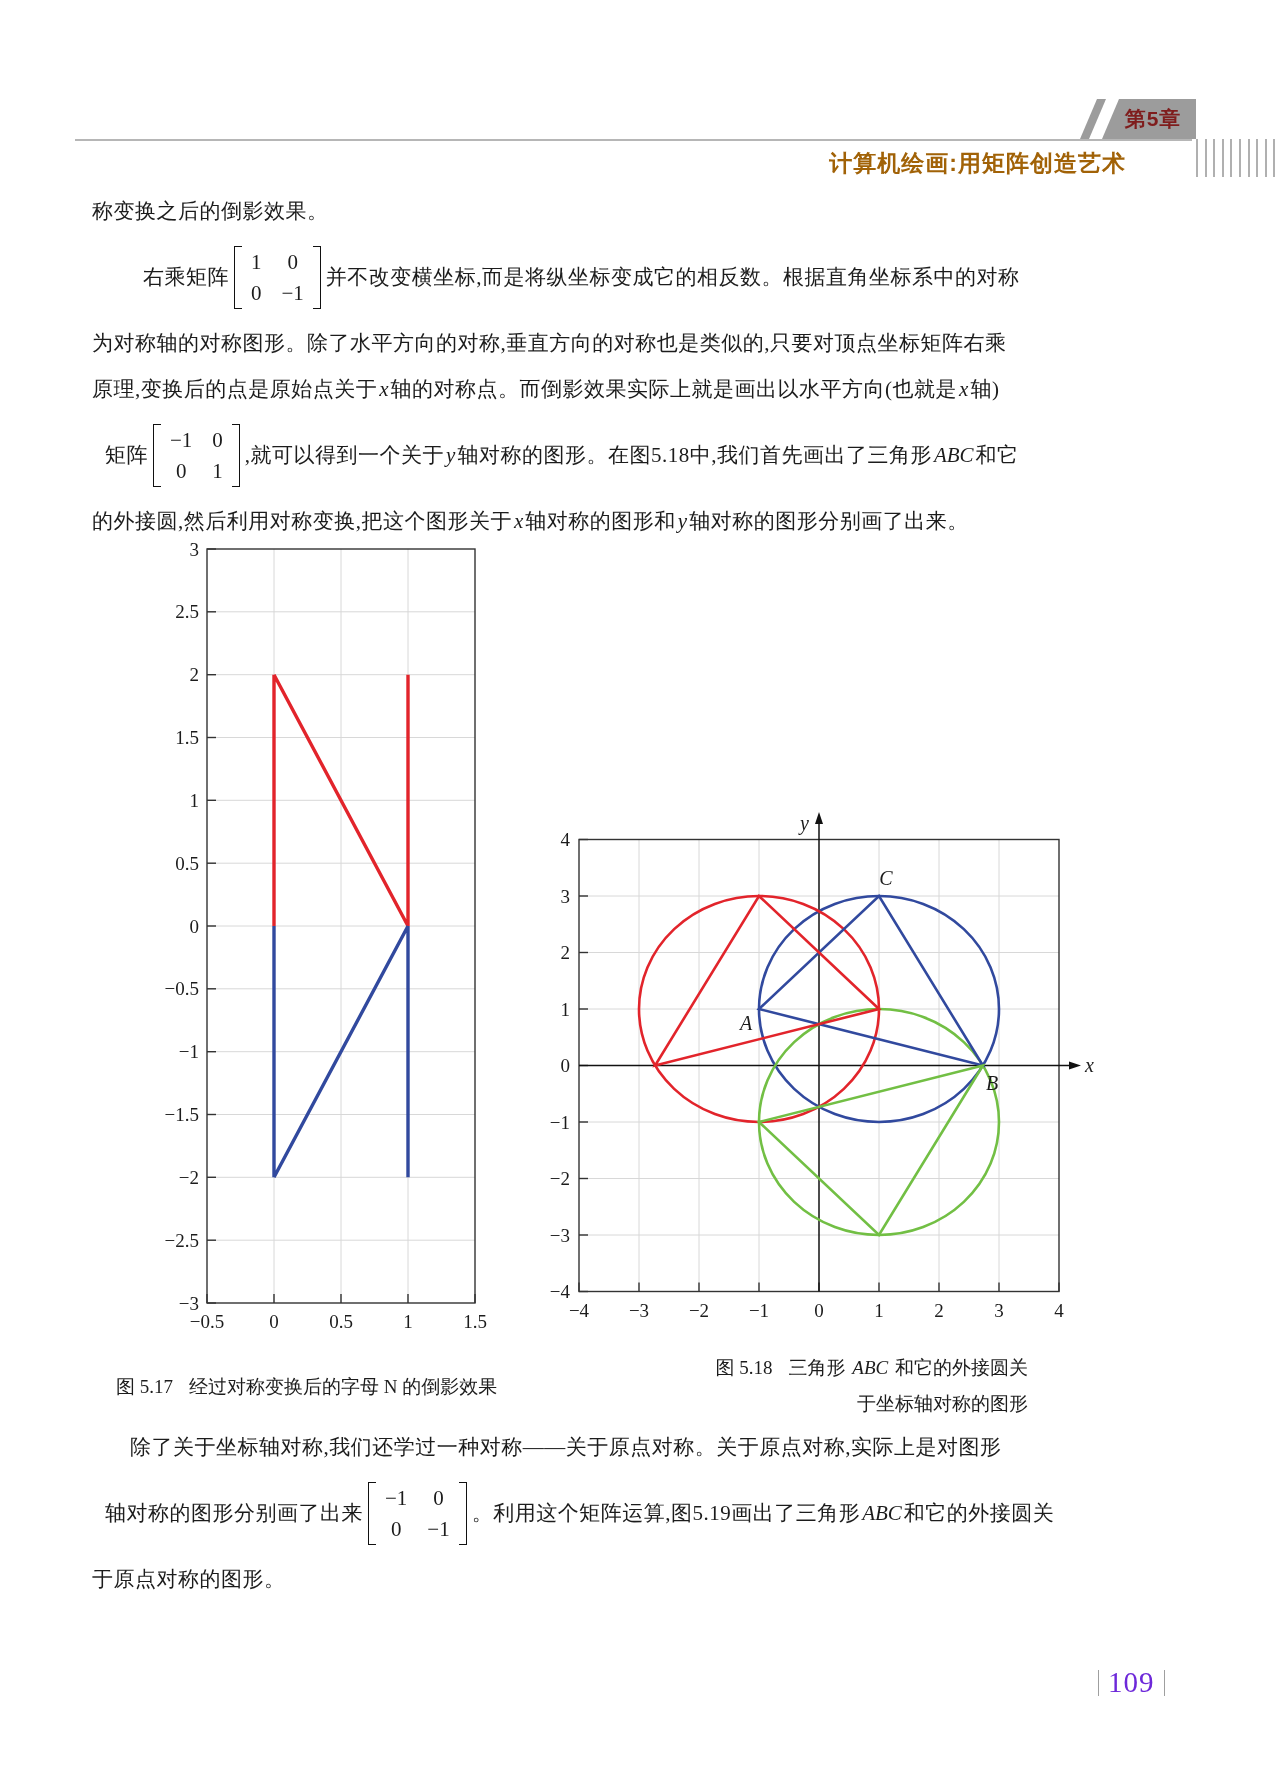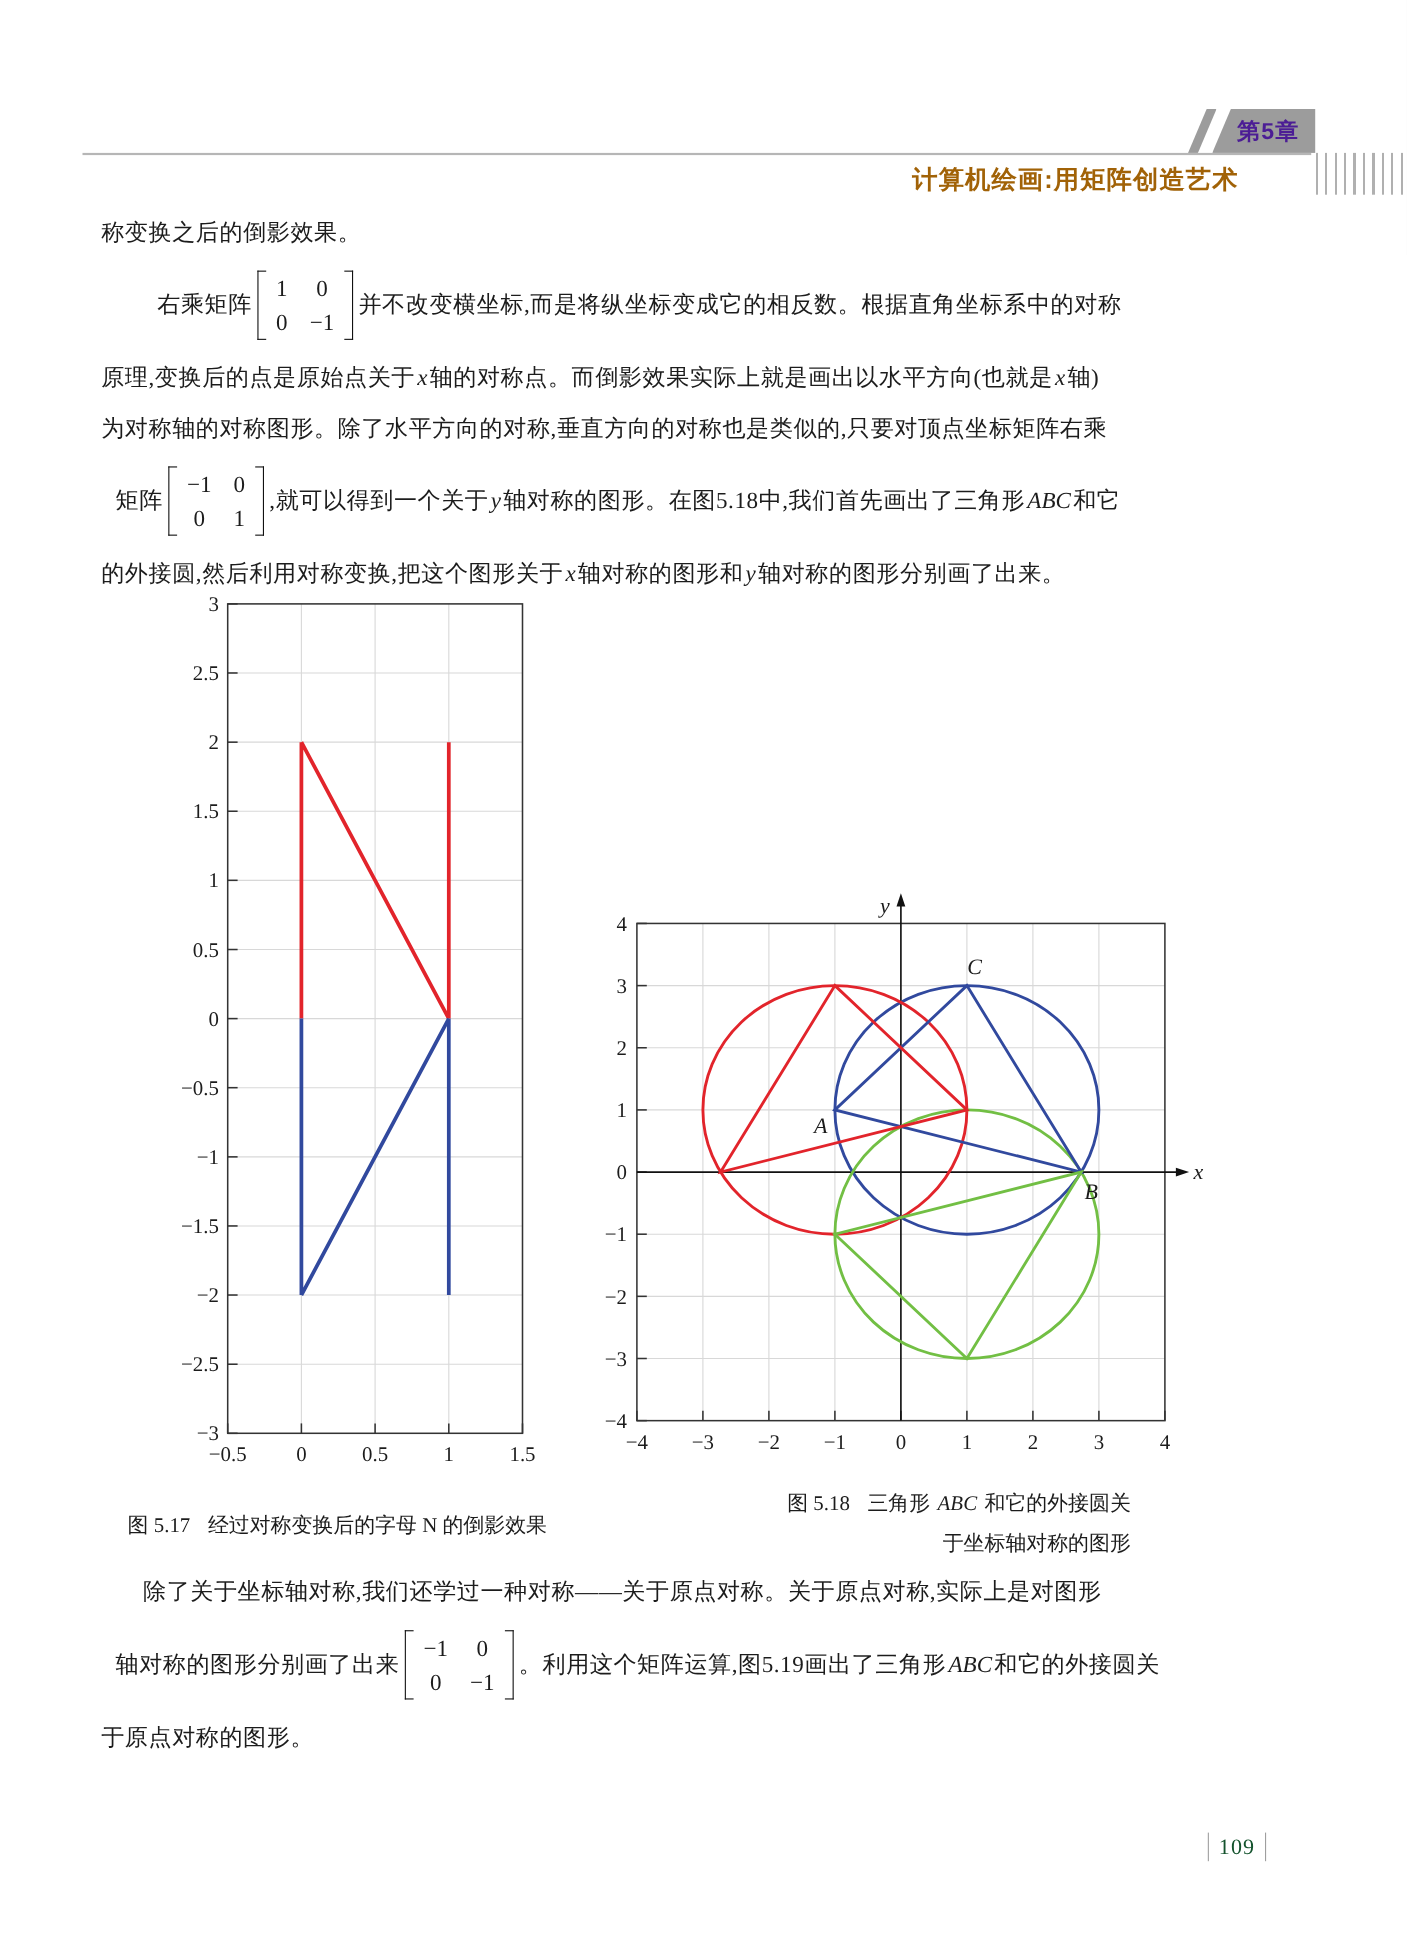--- a/index.html
+++ b/index.html
@@ -6,21 +6,21 @@
   #page{position:relative;width:1279px;height:1781px;background:#ffffff;margin:0 auto;
         font-family:"Liberation Serif","DejaVu Serif",serif;color:#1c1c1c;overflow:hidden;}
 
   
   .hrule{position:absolute;left:75px;top:139px;width:1117px;height:2px;background:#b6b6b6;}
   .badge-slash{position:absolute;left:1080px;top:99px;width:26px;height:40px;background:#9c9c9c;
                clip-path:polygon(17px 0,26px 0,9px 100%,0 100%);}
   .badge{position:absolute;left:1102px;top:99px;width:94px;height:40px;background:#9c9c9c;
          clip-path:polygon(17px 0,100% 0,100% 100%,0 100%);
          display:flex;align-items:center;justify-content:center;padding-left:8px;box-sizing:border-box;
-         font-family:"Liberation Sans","DejaVu Sans",sans-serif;font-weight:bold;font-size:21px;color:#4c1d95;letter-spacing:1px;}
+         font-family:"Liberation Sans","DejaVu Sans",sans-serif;font-weight:bold;font-size:21px;color:#7f1d1d;letter-spacing:1px;}
   .htitle{position:absolute;right:153px;top:148px;font-family:"Liberation Sans","DejaVu Sans",sans-serif;
           font-weight:bold;font-size:23px;color:#a16207;letter-spacing:1px;white-space:nowrap;}
   .stripes{position:absolute;left:1196px;top:139px;width:83px;height:38px;
            background:repeating-linear-gradient(90deg,#b0b0b0 0 2px,transparent 2px 8.6px);}
 
   
   .textblock{position:absolute;left:92px;width:932px;font-size:21px;letter-spacing:0.5px;}
   .tline{height:46px;line-height:46px;white-space:nowrap;}
   .mline{height:86px;display:flex;align-items:center;white-space:nowrap;margin-left:13px;}
   .indent{padding-left:38px;}
@@ -38,21 +38,21 @@
   svg.fig{position:absolute;overflow:visible;}
   svg.fig text{font-family:"Liberation Serif","DejaVu Serif",serif;font-size:19px;fill:#1c1c1c;}
   svg.fig text.math{font-style:italic;font-size:20px;}
   .caption17{position:absolute;left:116px;top:1374px;font-size:19px;white-space:nowrap;}
   .caption18{position:absolute;left:598px;top:1350px;width:430px;text-align:right;font-size:19px;line-height:36px;}
   .caplabel{margin-right:16px;}
 
   
   .pageno{position:absolute;left:1098px;top:1666px;display:flex;align-items:center;gap:9px;}
   .pageno .bar{width:1px;height:26px;background:#9f9f9f;}
-  .pageno .num{font-size:20px;color:#14532d;letter-spacing:1px;}
+  .pageno .num{font-size:29px;color:#6d28d9;letter-spacing:1px;}
 </style>
 </head>
 <body>
 
 <div id="page">
 
   <div class="hrule"></div>
   <div class="badge-slash"></div>
   <div class="badge">第5章</div>
   <div class="htitle">计算机绘画:用矩阵创造艺术</div>
@@ -69,25 +69,25 @@
           <span>1</span>
             <span>0</span>
           <span>0</span>
             <span>−1</span>
         </span>
         <span class="br r"></span>
       </span>
       <span>并不改变横坐标,而是将纵坐标变成它的相反数。根据直角坐标系中的对称</span>
     </div>
 
+    <div class="tline"><span>为对称轴的对称图形。除了水平方向的对称,垂直方向的对称也是类似的,只要对顶点坐标矩阵右乘</span></div>
+
     <div class="tline">
       <span>原理,变换后的点是原始点关于</span><span class="it">x</span><span>轴的对称点。而倒影效果实际上就是画出以水平方向(也就是</span><span class="it">x</span><span>轴)</span>
     </div>
-
-    <div class="tline"><span>为对称轴的对称图形。除了水平方向的对称,垂直方向的对称也是类似的,只要对顶点坐标矩阵右乘</span></div>
 
     <div class="mline">
       <span>矩阵</span>
       <span class="mx">
         <span class="br l"></span>
         <span class="cells">
           <span>−1</span>
             <span>0</span>
           <span>0</span>
             <span>1</span>

